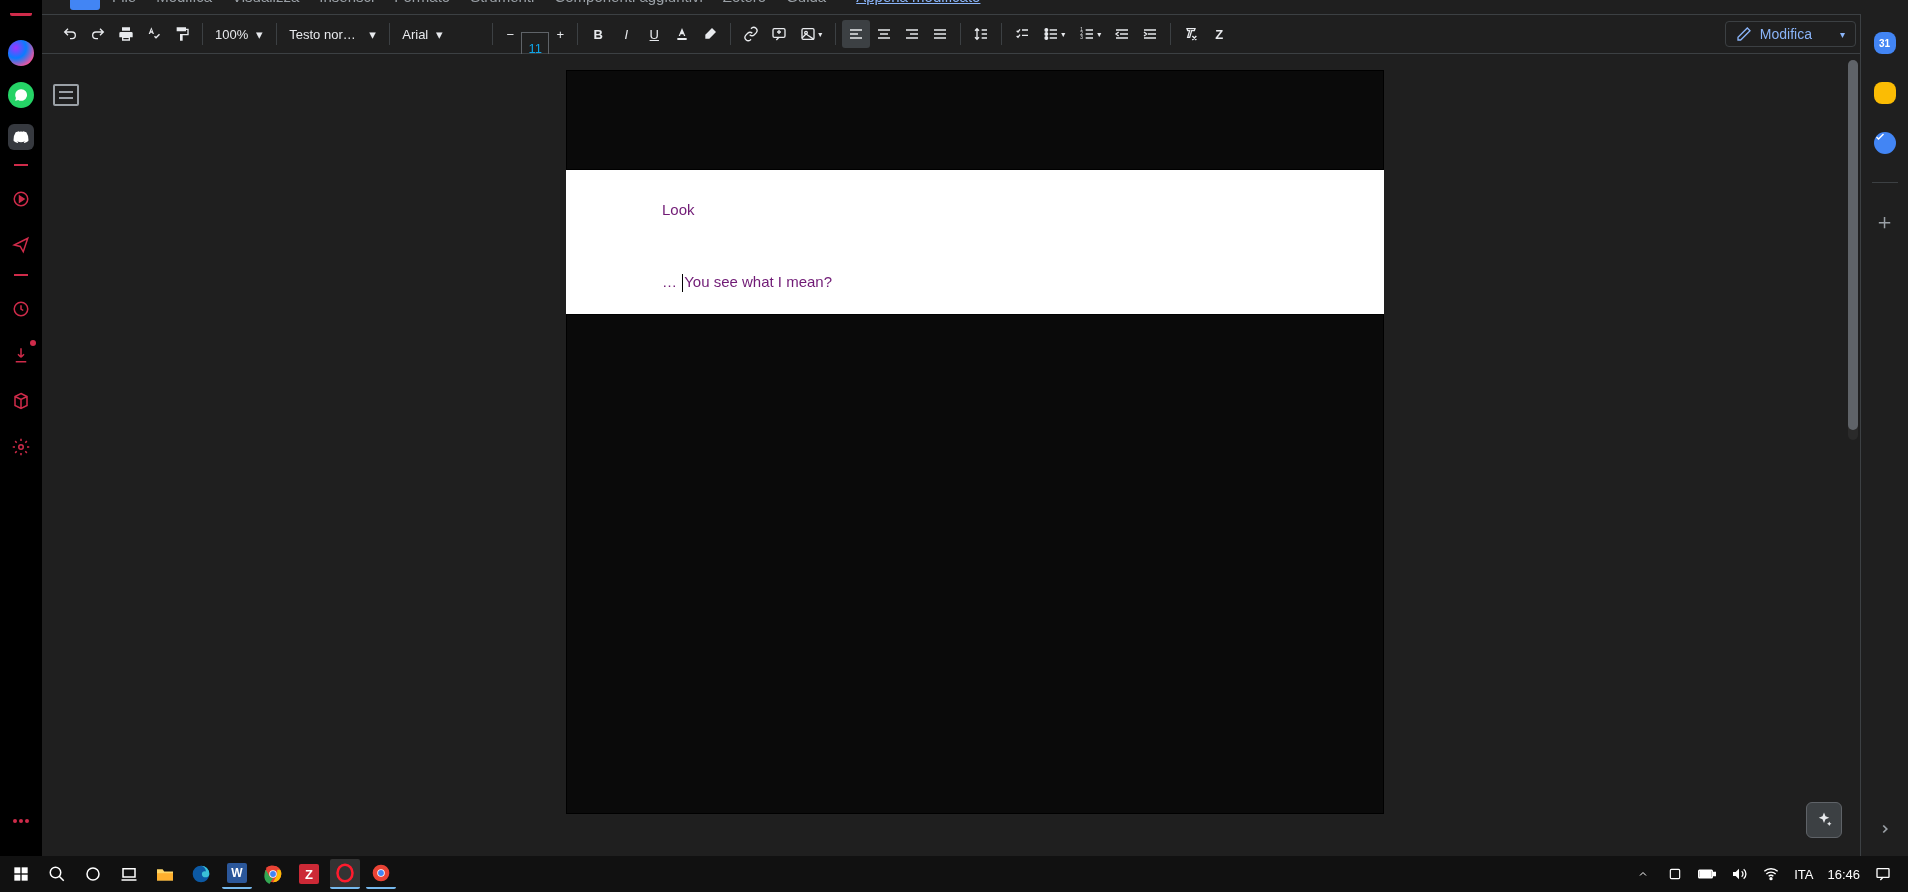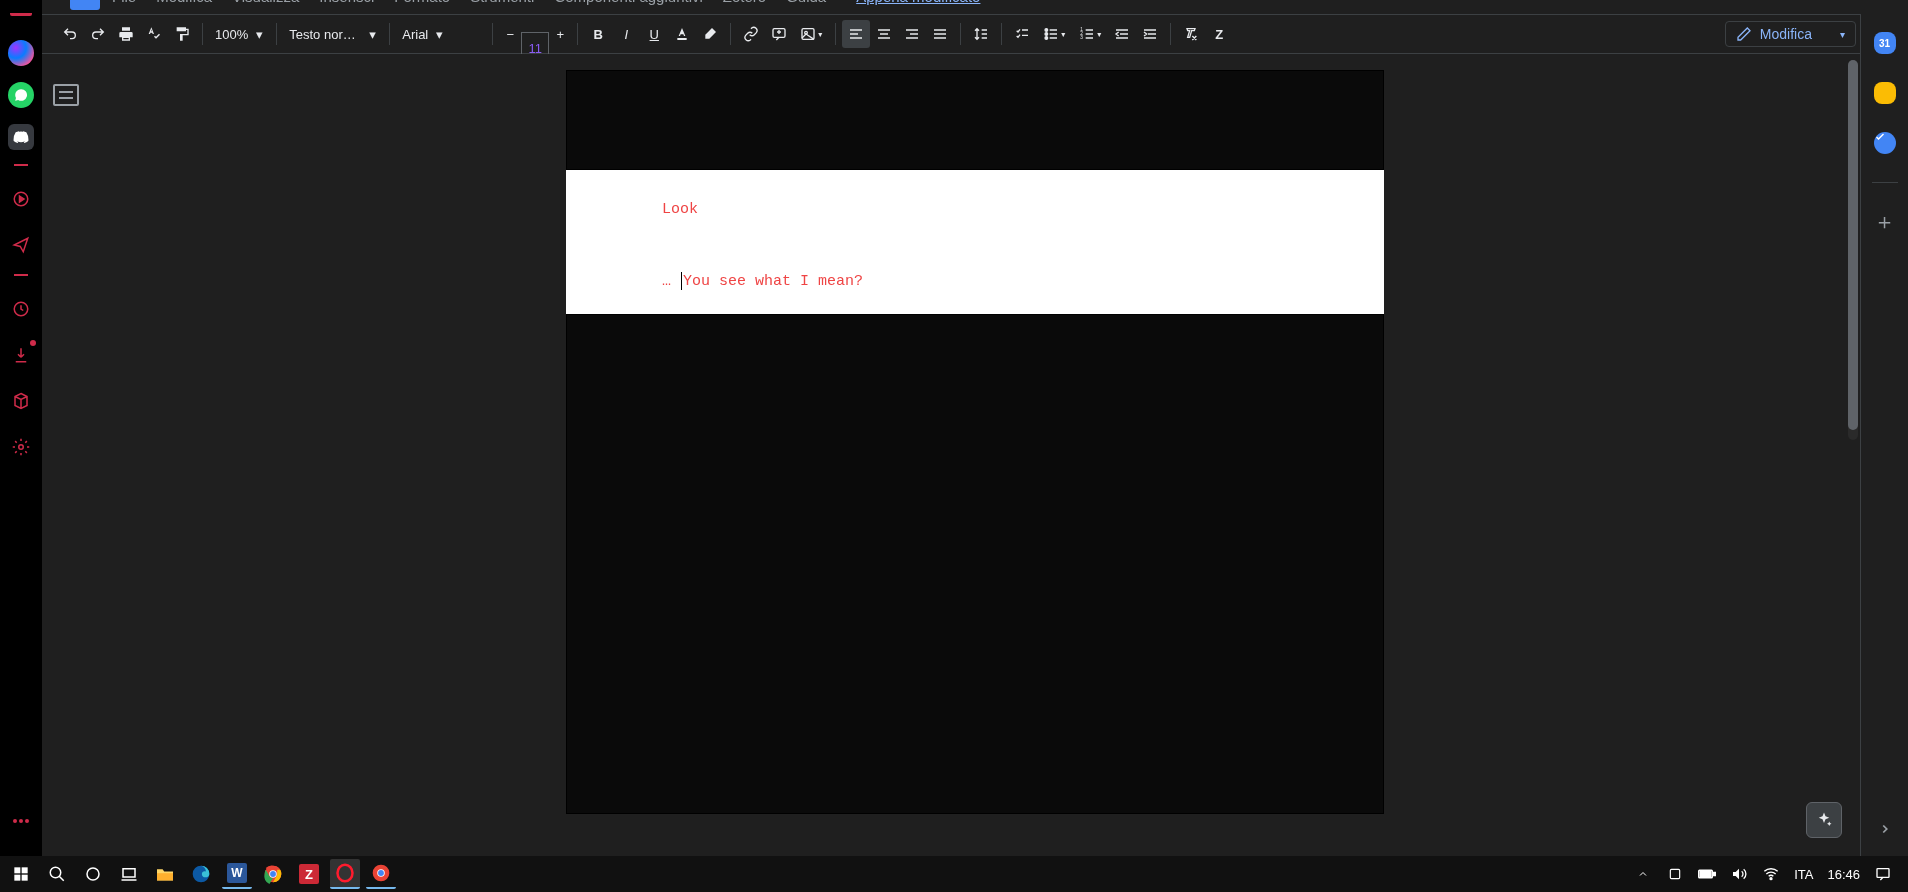--- a/index.html
+++ b/index.html
@@ -125,21 +125,21 @@
     font-size: 13px;
   }
   .tdrop .chev { width:10px; height:10px; display:flex; align-items:center; justify-content:center; }
   .font-box { width: 90px; justify-content: flex-start; }
   .style-box { width: 100px; justify-content: space-between; overflow:hidden; }
   .size-group { display:flex; align-items:center; }
   .size-input {
     width: 28px; height: 32px;
     border: 1px solid #5f6368;
     background: transparent;
-    color: #8b5cf6;
+    color: #0ea5e9;
     text-align: center;
     font-size: 13px;
     margin-top: 28px;
   }
   .edit-pill {
     margin-left: auto;
     display: flex; align-items: center;
     gap: 8px;
     border: 1px solid #3c4043;
     border-radius: 4px;
@@ -198,26 +198,26 @@
     width: 818px;
   }
   .page-dark {
     background: #0a0a0a;
     width: 100%;
     height: 100px;
     border: 1px solid #000;
   }
   .page-light {
     background: #fff;
-    color: #ef4444;
+    color: #701a75;
     width: 100%;
     padding: 28px 96px 20px 96px;
     font-size: 15px;
     line-height: 1.6;
-    font-family: Liberation Mono, monospace;
+    font-family: Liberation Sans, sans-serif;
   }
   .page-light .line1 { margin-bottom: 48px; }
   .page-light .line2 { position: relative; }
   .page-light .cursor {
     display: inline-block;
     width: 1px; height: 18px;
     background: #000;
     vertical-align: middle;
     margin: 0 1px;
   }

